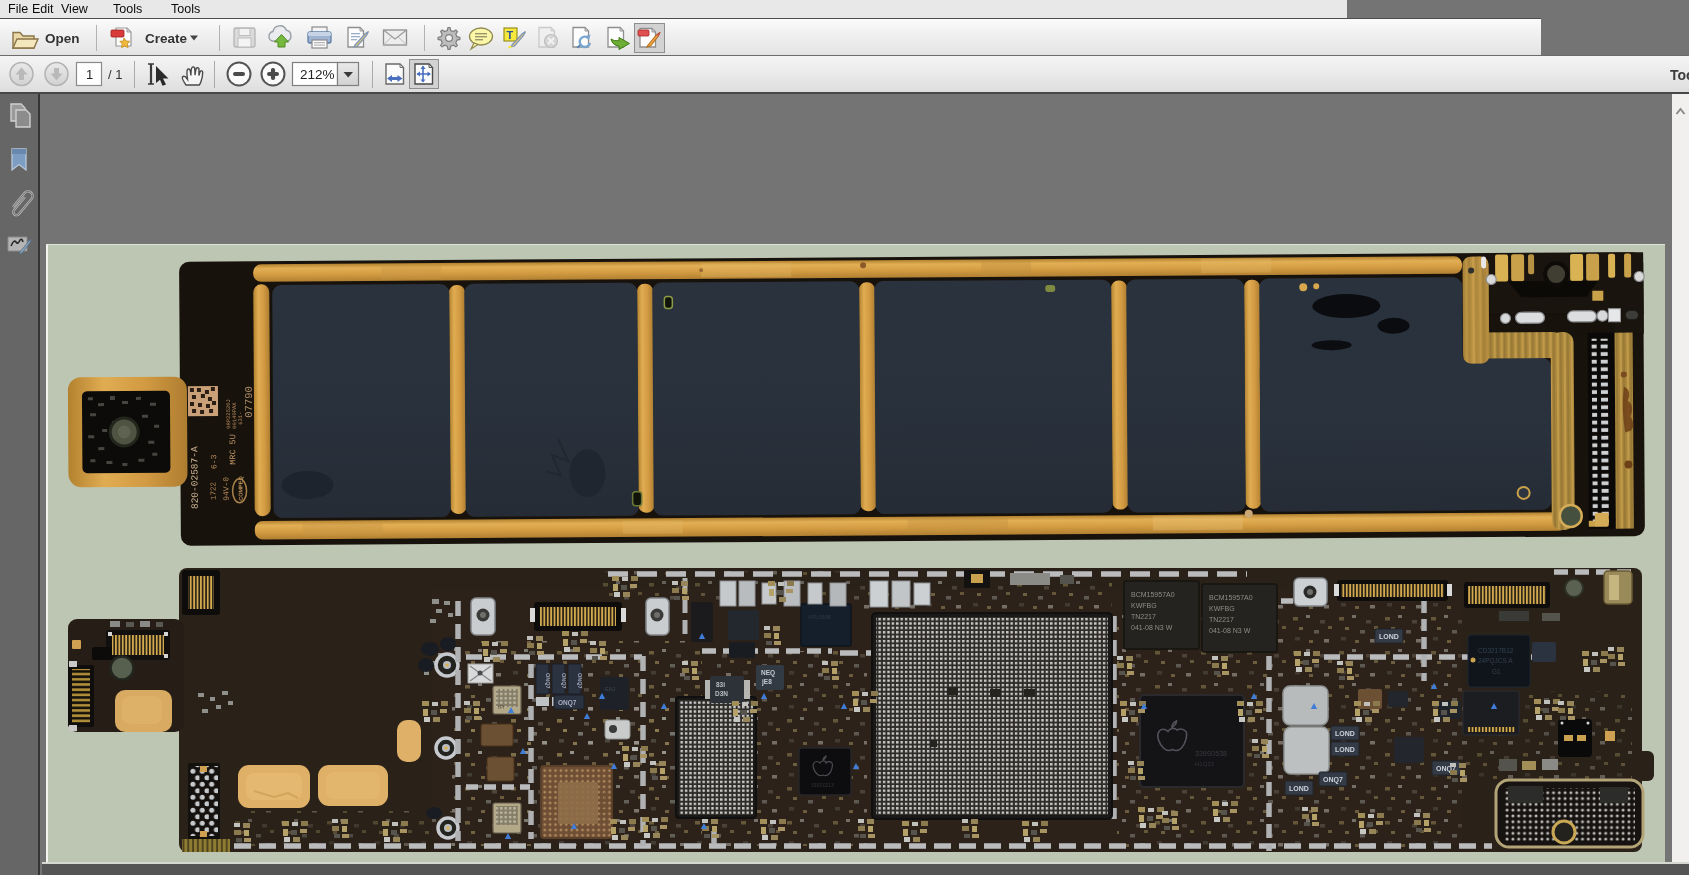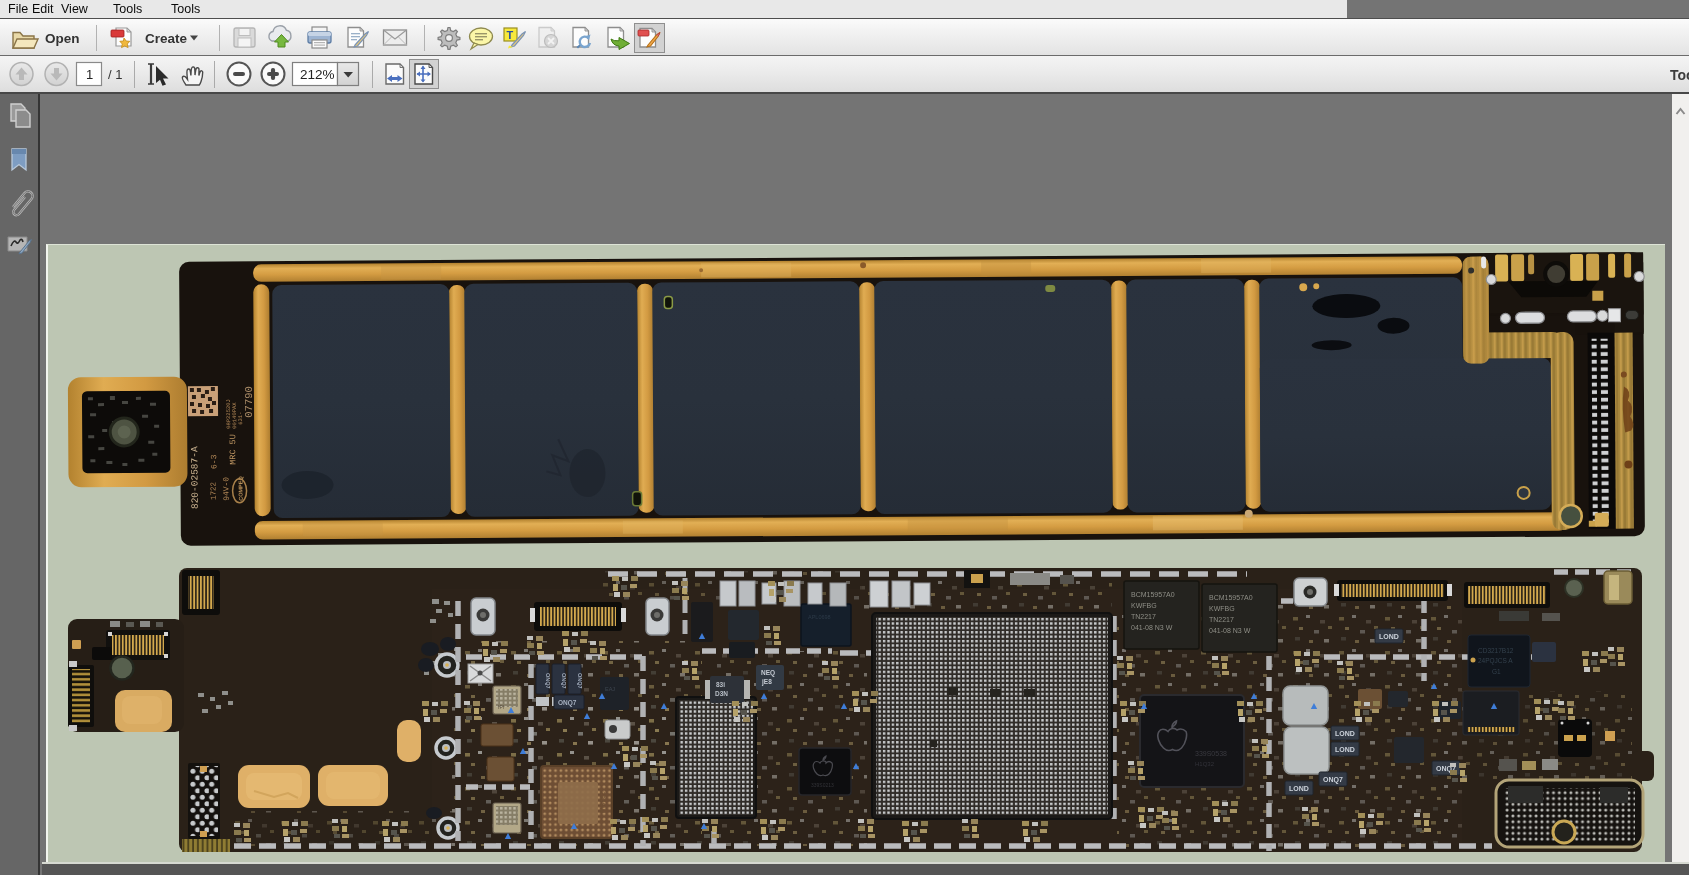--- a/index.html
+++ b/index.html
@@ -1,20 +1,20 @@
 <!DOCTYPE html>
 <html><head><meta charset="utf-8">
 <style>
 *{margin:0;padding:0;box-sizing:border-box;}
 html,body{width:1689px;height:875px;overflow:hidden;}
 body{position:relative;font-family:"Liberation Sans",sans-serif;background:#747474;}
 .abs{position:absolute;}
 #menubar{left:0;top:0;width:1347px;height:18px;background:#e8e8e8;color:#0a0a0a;font-size:12.5px;}
 #menubar span{position:absolute;top:2px;}
-#tb1{left:0;top:18px;width:1689px;height:37px;background:linear-gradient(#fbfbfb,#f3f3f3 30%,#e7e7e7 85%,#e2e2e2);border-top:1px solid #4e4e4e;}
+#tb1{left:0;top:18px;width:1541px;height:37px;background:linear-gradient(#fbfbfb,#f3f3f3 30%,#e7e7e7 85%,#e2e2e2);border-top:1px solid #4e4e4e;}
 #tbsep{left:0;top:55px;width:1689px;height:1px;background:#6b6b6b;}
 #tb2{left:0;top:56px;width:1689px;height:36px;background:linear-gradient(#f4f4f4,#ececec 40%,#e0e0e0 90%,#dcdcdc);}
 #tbbot{left:0;top:92px;width:1689px;height:2px;background:#474747;}
 #sidebar{left:0;top:94px;width:40px;height:781px;background:#666666;border-right:2px solid #343434;}
 #content{left:42px;top:94px;width:1630px;height:768px;background:#747474;}
 #page{position:absolute;left:4px;top:150px;width:1619px;height:618px;background:#bdc6b3;border-left:2px solid #f2f5ee;border-top:1px solid #dde3d6;}
 #underpage{left:42px;top:862px;width:1647px;height:2px;background:#d6d9d1;}
 #bottomstrip{left:42px;top:864px;width:1647px;height:11px;background:#555555;}
 #scrollbar{left:1672px;top:94px;width:17px;height:768px;background:#f1f0ee;}
 </style></head>

